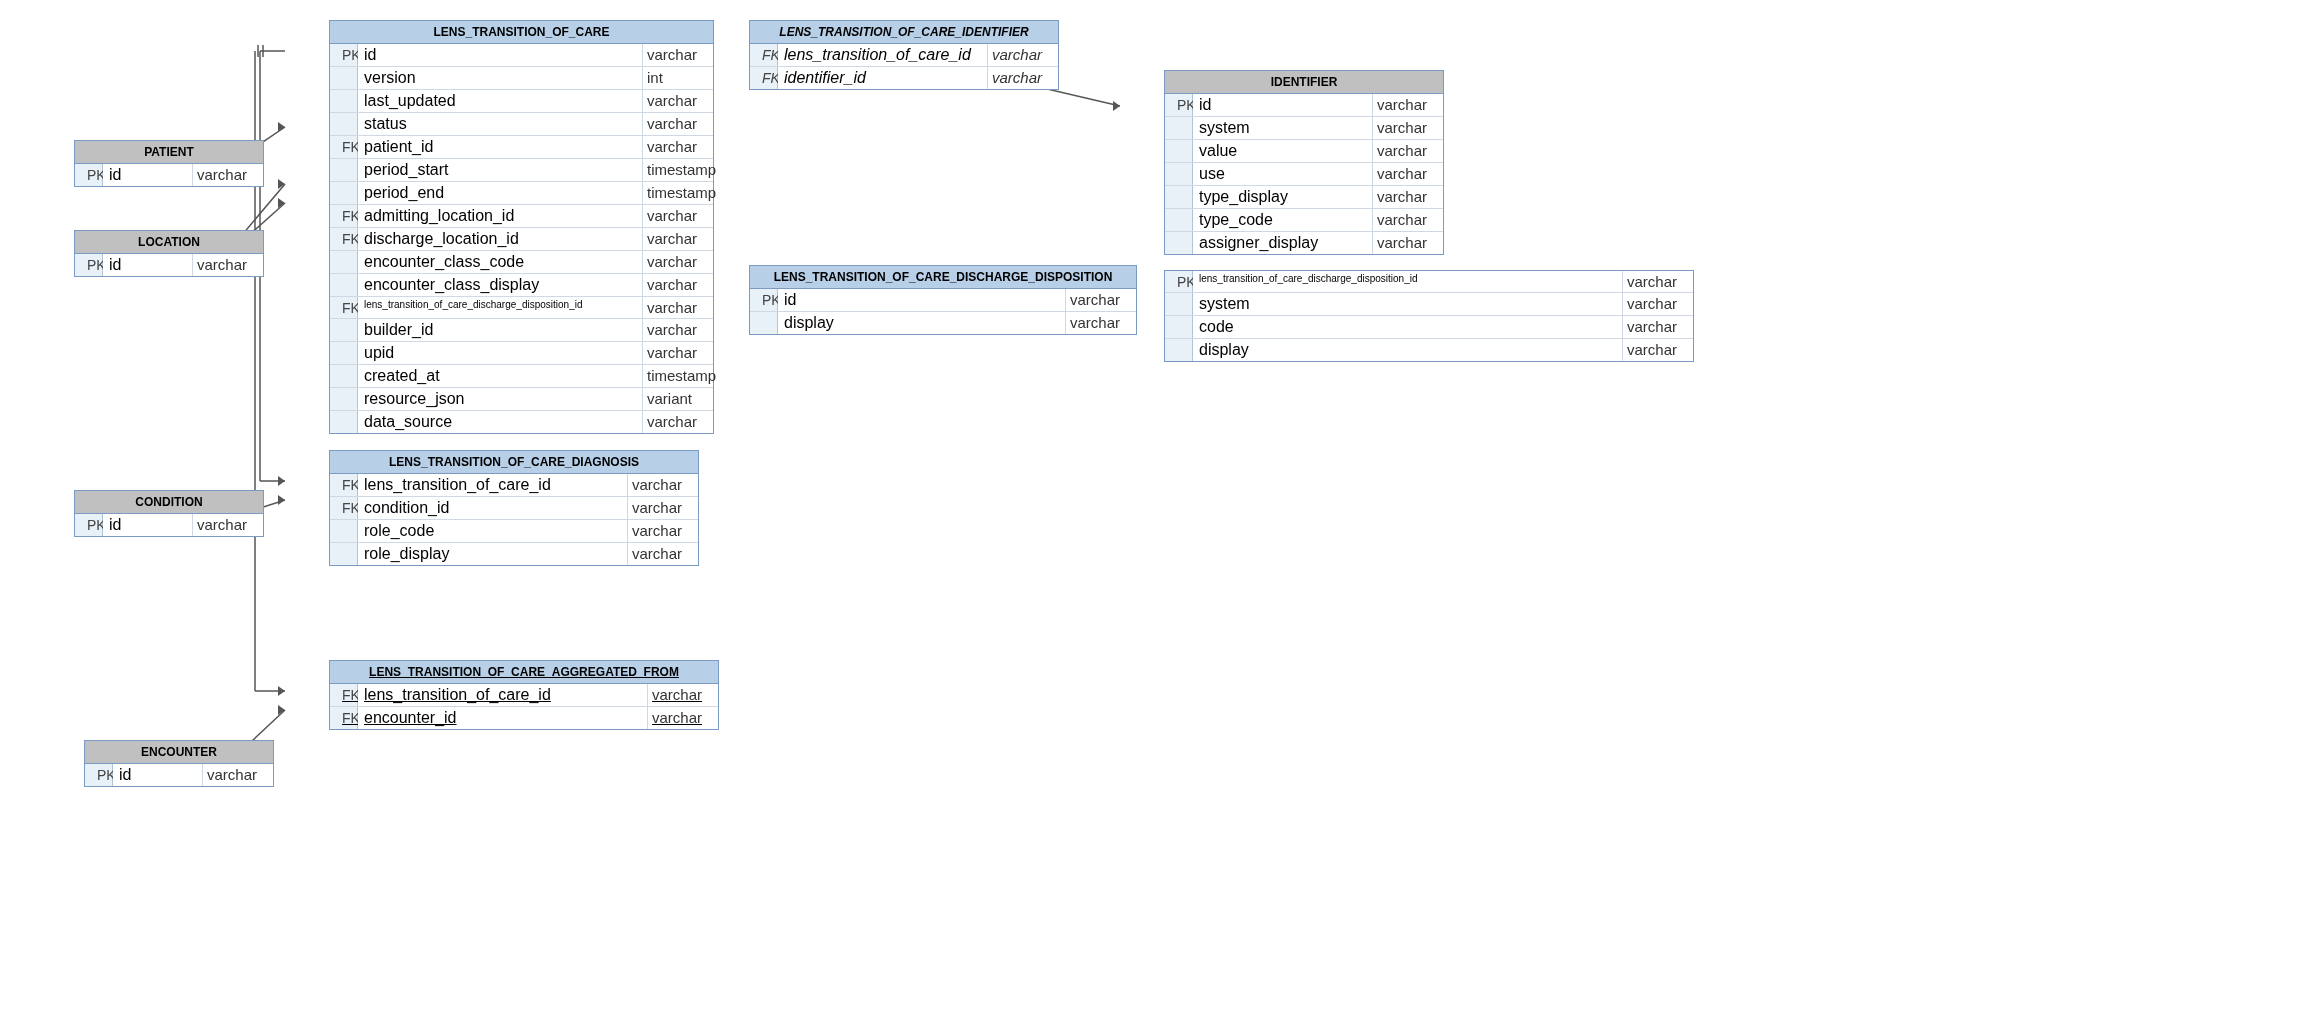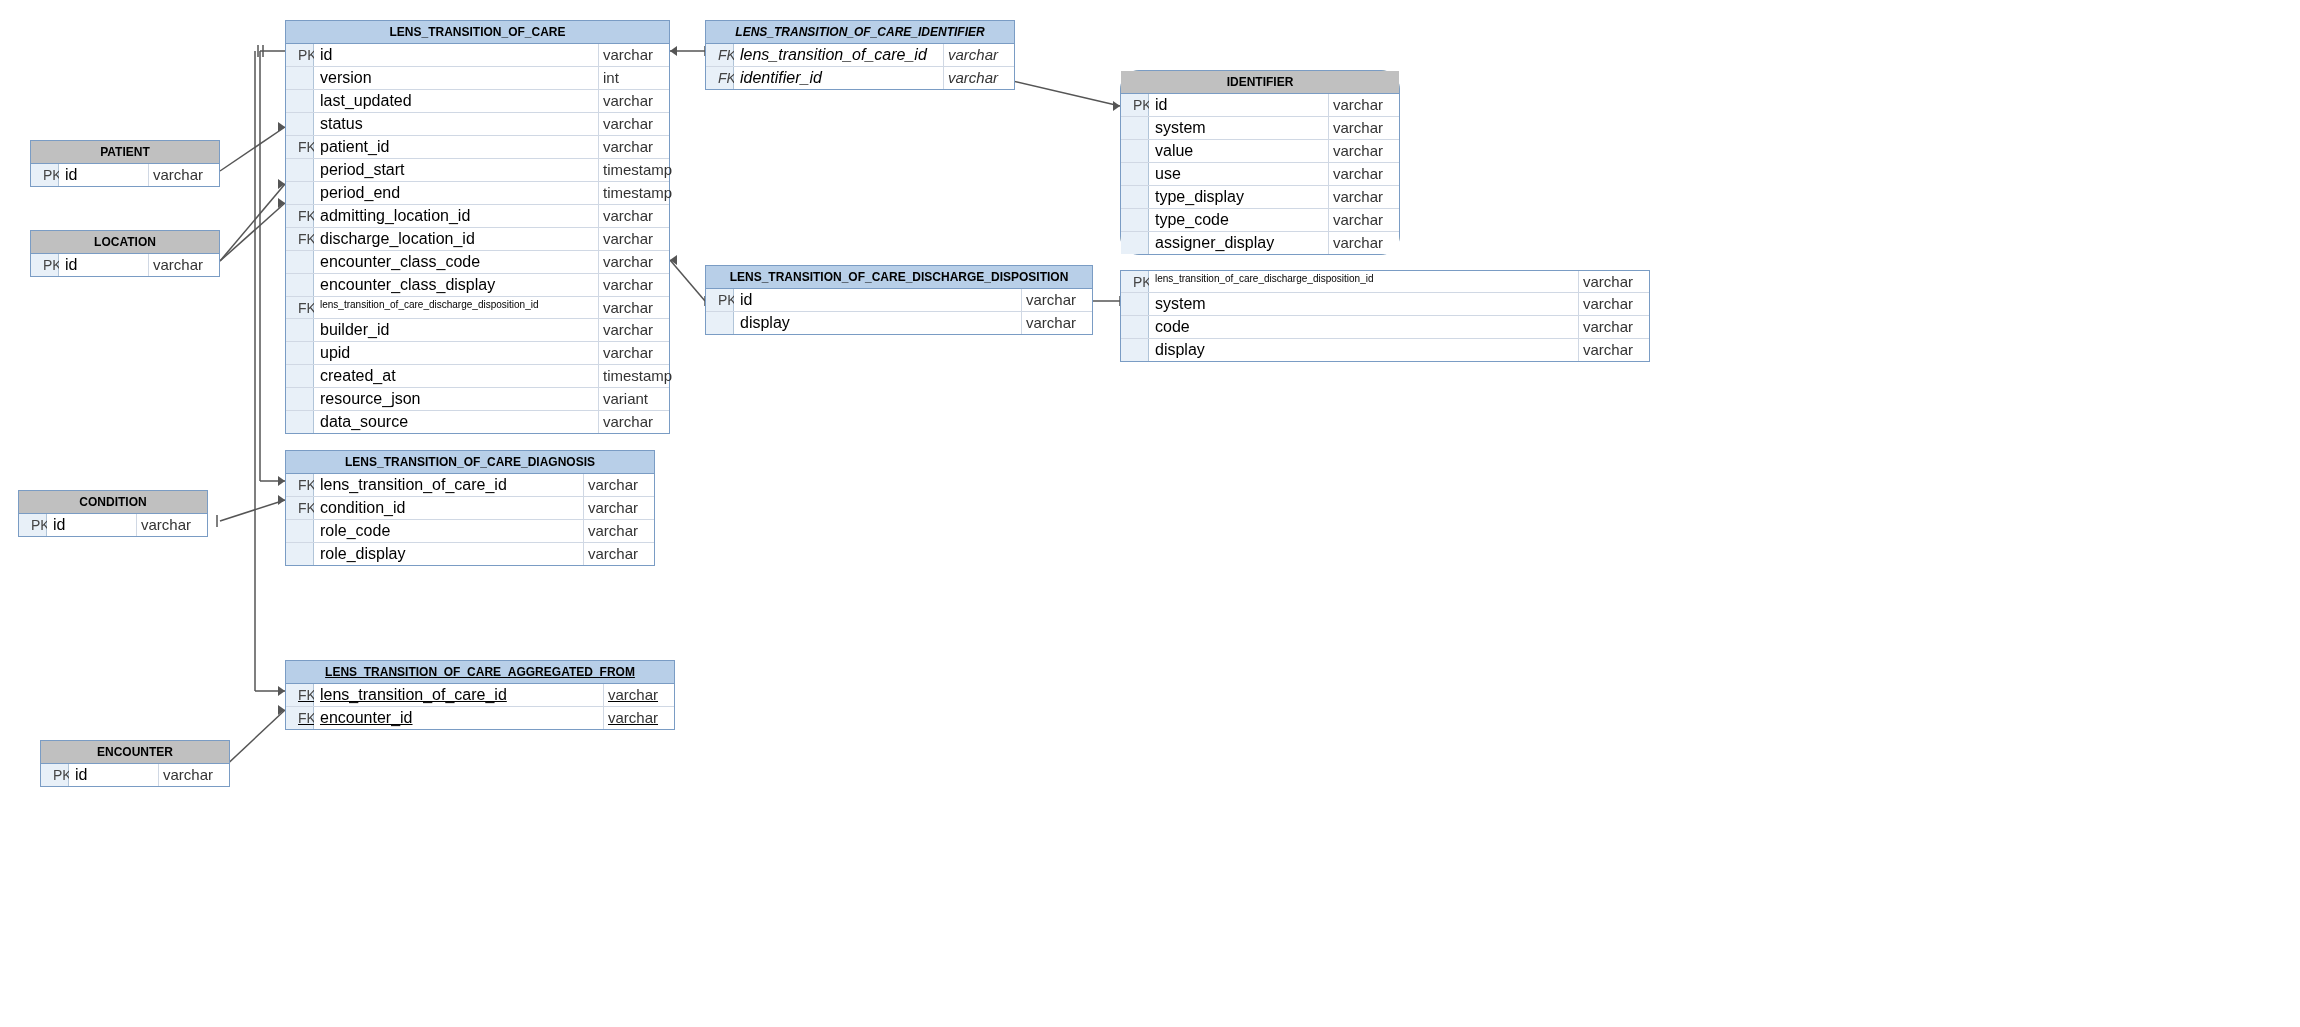--- a/index.html
+++ b/index.html
@@ -14,20 +14,21 @@
     }
     .diagram {
       position: relative;
       width: 2300px;
       height: 1027px;
     }
     .table-box {
       position: absolute;
       border: 1px solid #7a9cc4;
       background: #eab308;
+      margin-left: 44px;
     }
     .table-header {
       background: #b8cfe8;
       border-bottom: 1px solid #7a9cc4;
       text-align: center;
       padding: 4px 8px;
       font-weight: bold;
       font-size: 12px;
       color: #000;
     }
@@ -143,21 +144,21 @@
 
   <div class="table-box" style="left:30px;top:230px;width:190px;">
     <div class="table-header gray">LOCATION</div>
     <div class="table-row">
       <span class="cell-key">PK</span>
       <span class="cell-name">id</span>
       <span class="cell-type">varchar</span>
     </div>
   </div>
 
-  <div class="table-box" style="left:18px;top:490px;width:190px;">
+  <div class="table-box" style="left:30px;top:490px;width:190px;">
     <div class="table-header gray">CONDITION</div>
     <div class="table-row">
       <span class="cell-key">PK</span>
       <span class="cell-name">id</span>
       <span class="cell-type">varchar</span>
     </div>
   </div>
 
   <div class="table-box" style="left:40px;top:740px;width:190px;">
     <div class="table-header gray">ENCOUNTER</div>
@@ -264,21 +265,21 @@
       <span class="cell-name">lens_transition_of_care_id</span>
       <span class="cell-type">varchar</span>
     </div>
     <div class="table-row">
       <span class="cell-key">FK</span>
       <span class="cell-name">identifier_id</span>
       <span class="cell-type">varchar</span>
     </div>
   </div>
 
-  <div class="table-box" style="left:1120px;top:70px;width:280px;border-radius:19px;">
+  <div class="table-box" style="left:1120px;top:70px;width:280px;">
     <div class="table-header gray">IDENTIFIER</div>
     <div class="table-row">
       <span class="cell-key">PK</span>
       <span class="cell-name">id</span>
       <span class="cell-type">varchar</span>
     </div>
     <div class="table-row">
       <span class="cell-key"></span>
       <span class="cell-name">system</span>
       <span class="cell-type">varchar</span>

